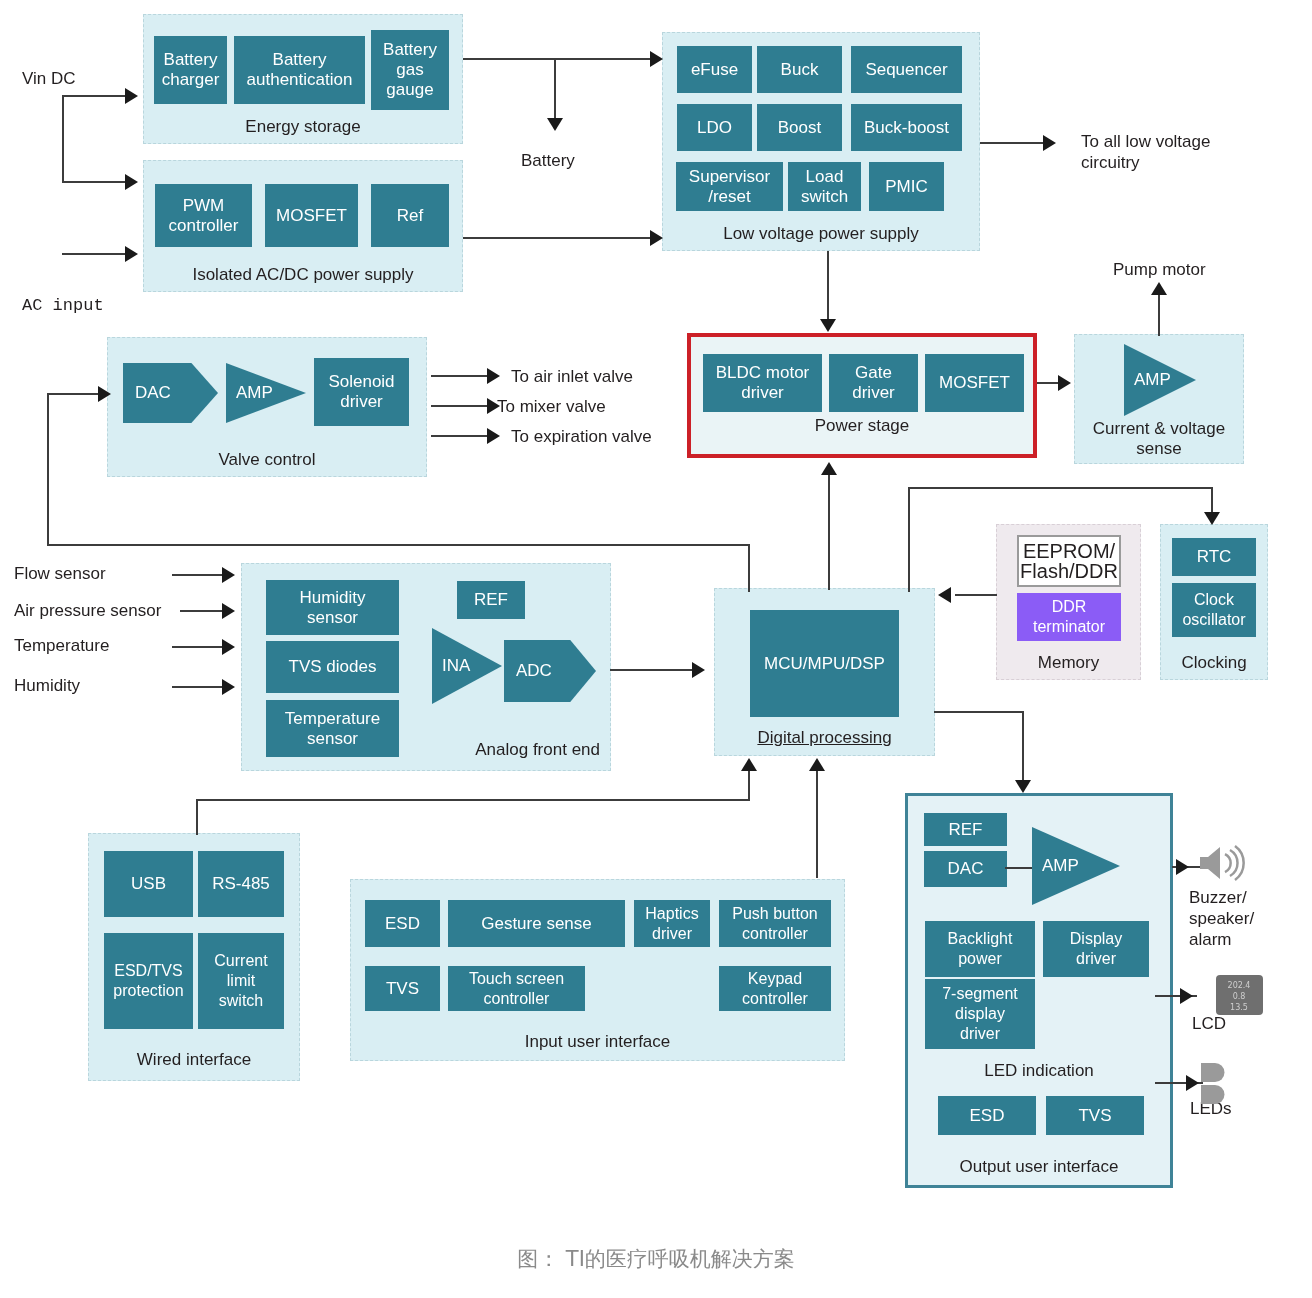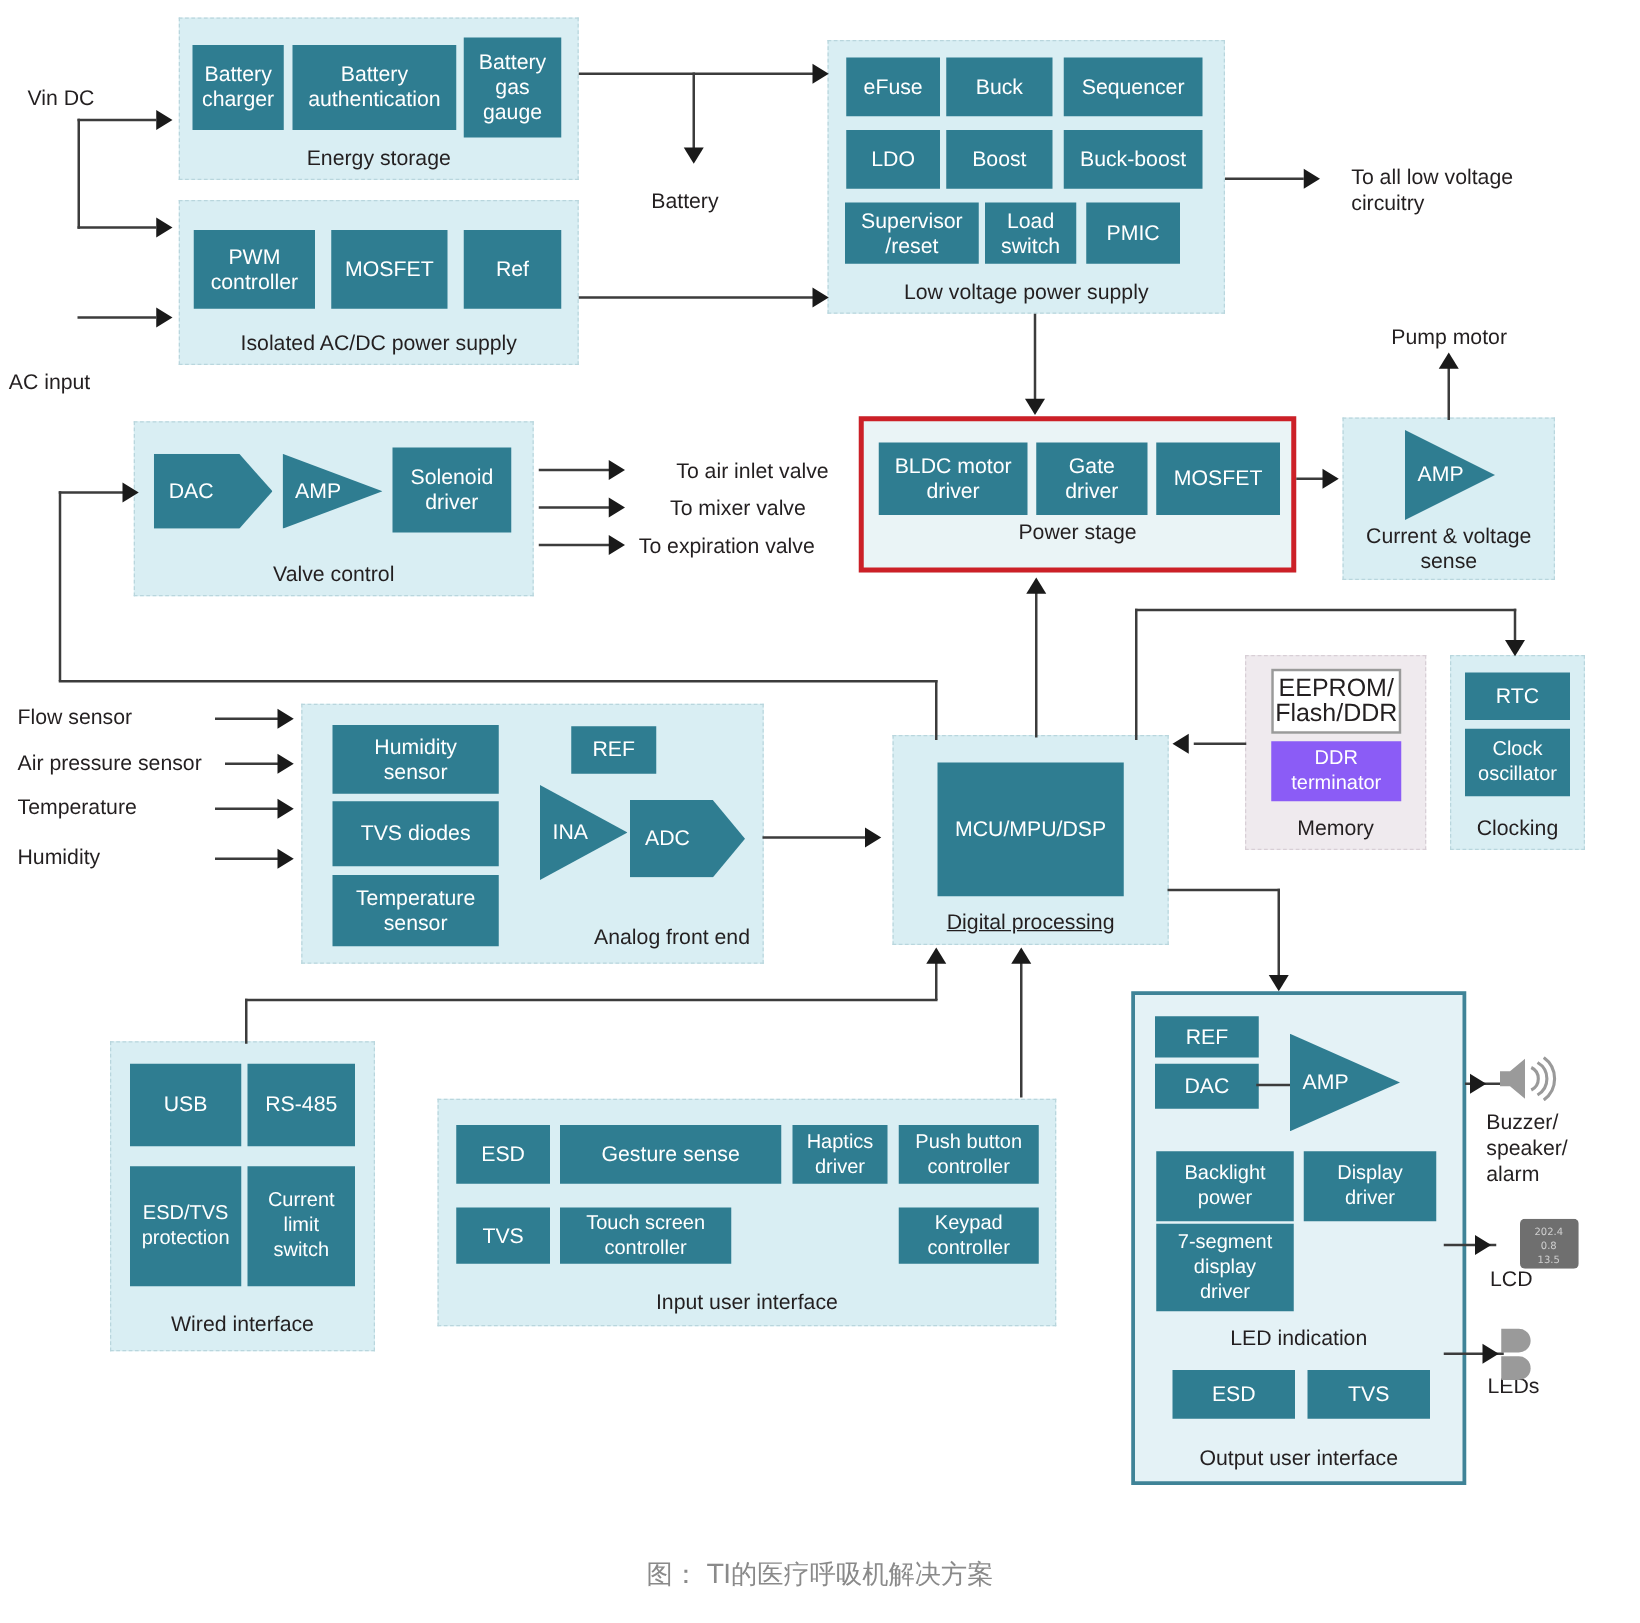--- a/index.html
+++ b/index.html
@@ -262,28 +262,28 @@
 power</div>
   <div class="blk" style="left:1043px;top:921px;width:106px;height:56px;font-size:16px;">Display
 driver</div>
   <div class="blk" style="left:925px;top:979px;width:110px;height:70px;font-size:16px;">7-segment
 display
 driver</div>
   <div class="blk" style="left:938px;top:1096px;width:98px;height:39px;">ESD</div>
   <div class="blk" style="left:1046px;top:1096px;width:98px;height:39px;">TVS</div>
 
   <div class="txt" style="left:22px;top:68px;">Vin DC</div>
-  <div class="txt" style="left:7px;top:295px;">AC input</div>
+  <div class="txt" style="left:22px;top:295px;font-family:Liberation Mono, monospace;">AC input</div>
   <div class="txt" style="left:521px;top:150px;">Battery</div>
   <div class="txt" style="left:1081px;top:131px;">To all low voltage
 circuitry</div>
   <div class="txt" style="left:1113px;top:259px;">Pump motor</div>
 
-  <div class="txt" style="left:541px;top:366px;">To air inlet valve</div>
-  <div class="txt" style="left:536px;top:396px;">To mixer valve</div>
+  <div class="txt" style="left:511px;top:366px;">To air inlet valve</div>
+  <div class="txt" style="left:497px;top:396px;">To mixer valve</div>
   <div class="txt" style="left:511px;top:426px;">To expiration valve</div>
 
   <div class="txt" style="left:14px;top:563px;">Flow sensor</div>
   <div class="txt" style="left:14px;top:600px;">Air pressure sensor</div>
   <div class="txt" style="left:14px;top:635px;">Temperature</div>
   <div class="txt" style="left:14px;top:675px;">Humidity</div>
 
   <div class="txt" style="left:1189px;top:887px;">Buzzer/
 speaker/
 alarm</div>

